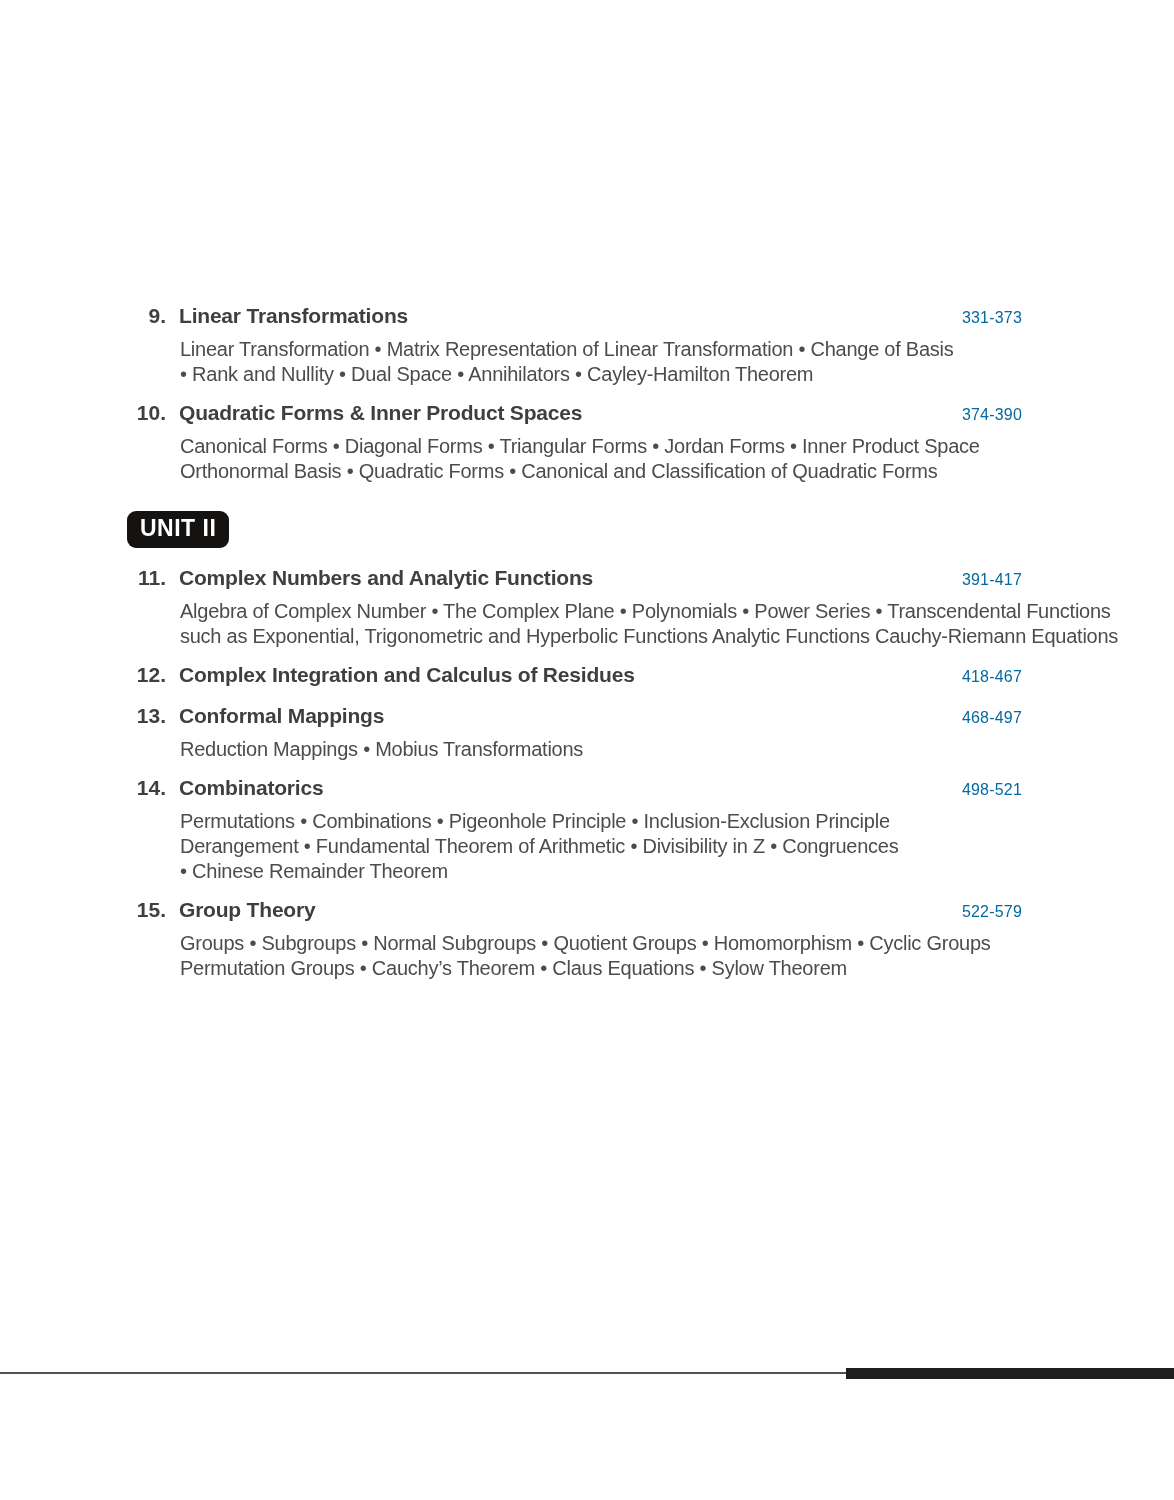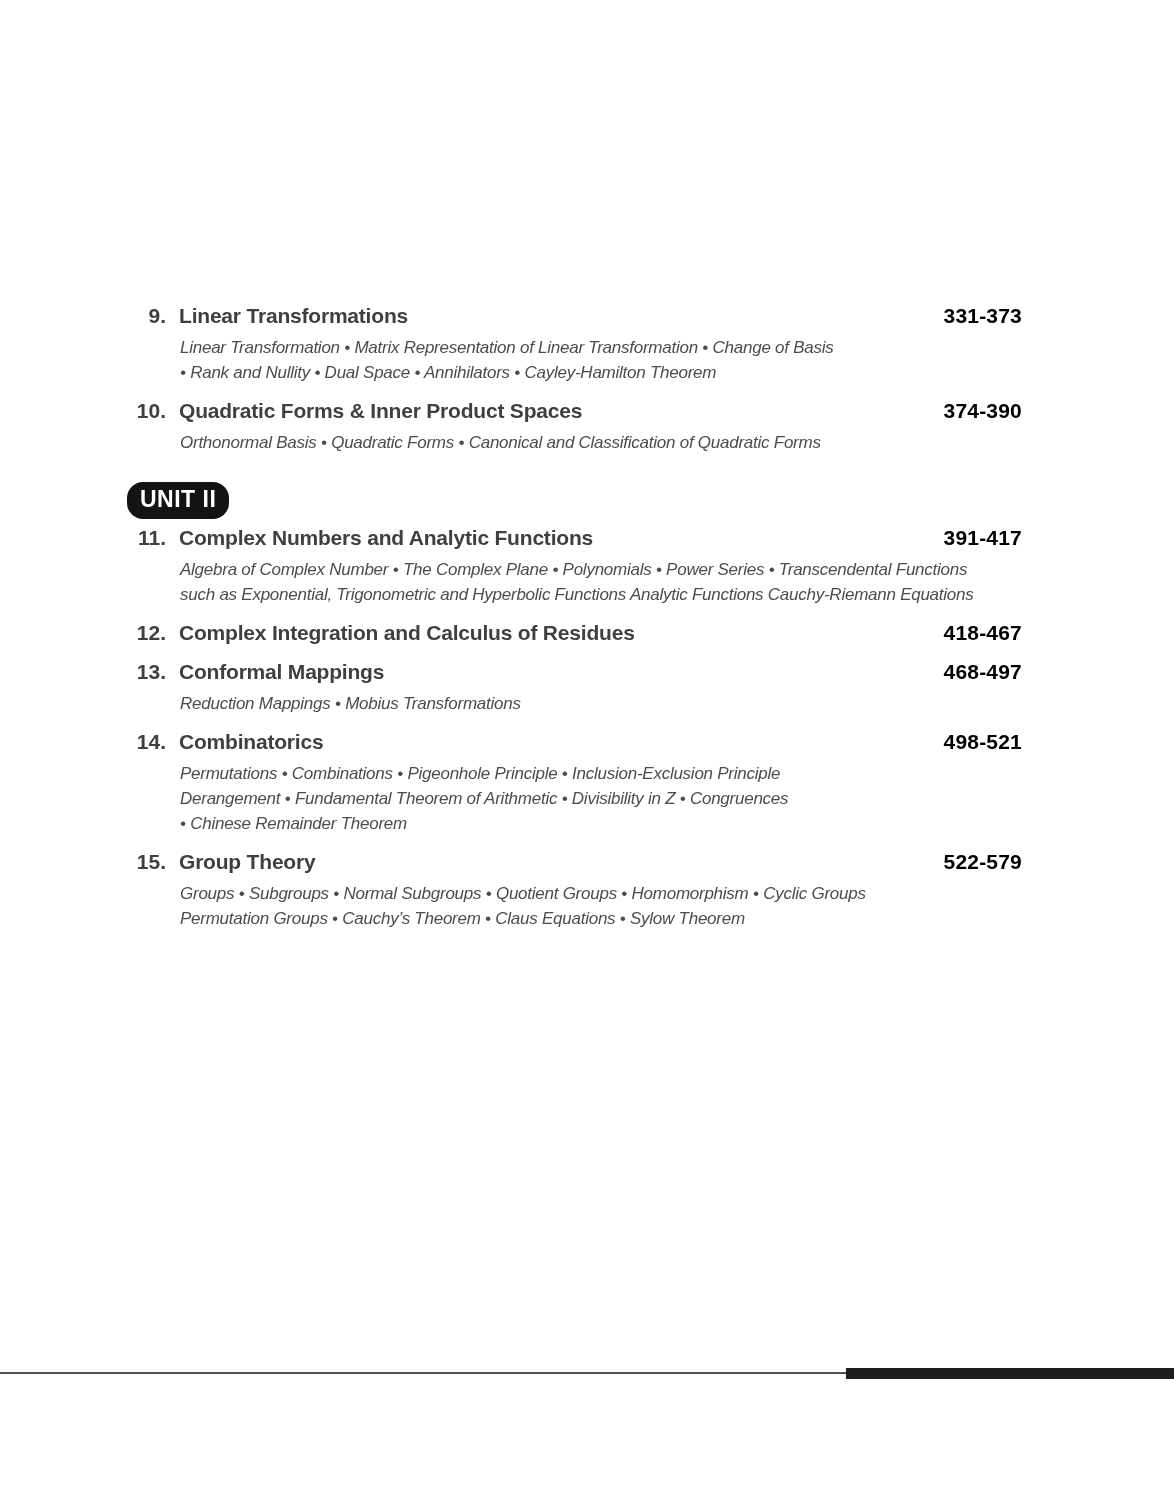--- a/index.html
+++ b/index.html
@@ -40,46 +40,45 @@
     flex: 1;
     margin-left: 13px;
     font-size: 21px;
     font-weight: bold;
     color: #3f3f40;
     letter-spacing: -0.2px;
     white-space: nowrap;
   }
   .entry-pages {
     flex: none;
-    font-size: 21px;
-    font-weight: bold;
-    color: #000000;
+    font-size: 16px;
+    font-weight: normal;
+    color: #0369a1;
     letter-spacing: 0.2px;
   }
 
   .entry-desc { margin-left: 54px; margin-top: 6px; }
   .desc-line {
-    font-size: 17px;
+    font-size: 20px;
     line-height: 25px;
     color: #4c4c4e;
     letter-spacing: -0.25px;
     white-space: nowrap;
-    font-style: italic;
   }
 
   .unit-badge {
     display: inline-block;
-    margin: 14px 0 6px 1px;
+    margin: 14px 0 17px 1px;
     background: #151312;
     color: #ffffff;
     font-size: 23px;
     font-weight: bold;
     letter-spacing: 0.5px;
     padding: 4px 13px 6px 13px;
-    border-radius: 16px;
+    border-radius: 9px;
   }
 
   .footer-rule {
     position: absolute;
     left: 0;
     top: 1372px;
     width: 848px;
     height: 2px;
     background: #515153;
   }
@@ -110,20 +109,21 @@
       </div>
     </section>
 
     <section class="entry">
       <div class="entry-row">
         <span class="entry-num">10.</span>
         <span class="entry-title">Quadratic Forms &amp; Inner Product Spaces</span>
         <span class="entry-pages">374-390</span>
       </div>
       <div class="entry-desc">
+        <div class="desc-line">Canonical Forms • Diagonal Forms • Triangular Forms • Jordan Forms • Inner Product Space</div>
         <div class="desc-line">Orthonormal Basis • Quadratic Forms • Canonical and Classification of Quadratic Forms</div>
       </div>
     </section>
 
     <div class="unit-badge">UNIT II</div>
 
     <section class="entry">
       <div class="entry-row">
         <span class="entry-num">11.</span>
         <span class="entry-title">Complex Numbers and Analytic Functions</span>

